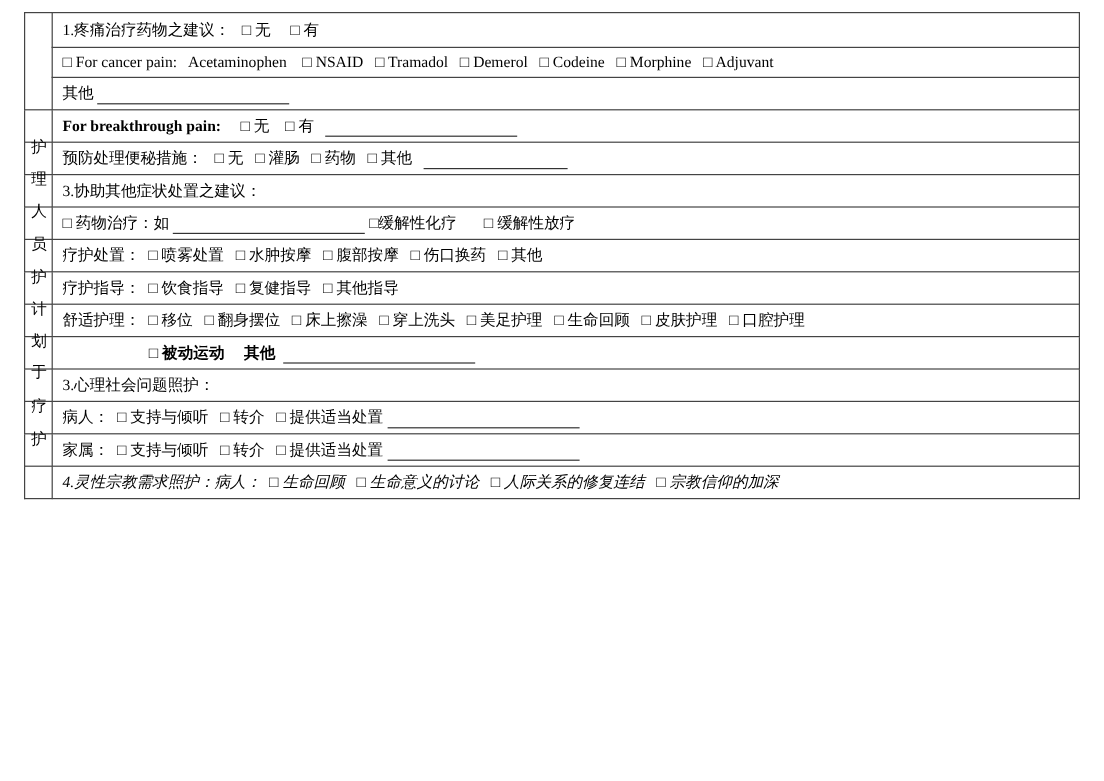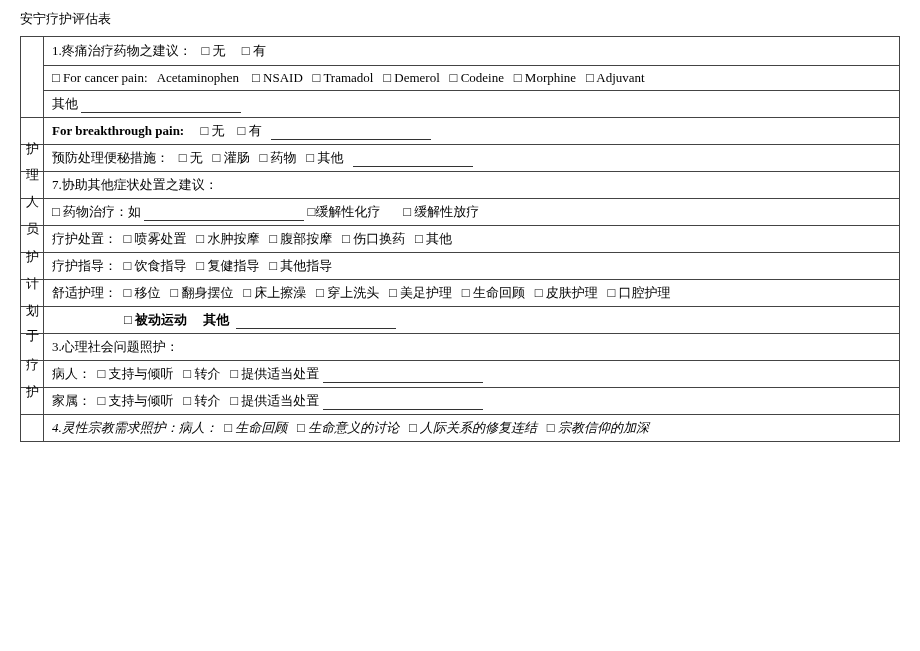--- a/index.html
+++ b/index.html
@@ -68,21 +68,20 @@
     }
 
     table.outer td {
       border: 1px solid #444;
     }
   </style>
 </head>
 <body>
 
 <div class="page-container">
-  <div class="page-title">安宁疗护评估表</div>
 
   <table class="outer">
     <tbody>
 
       <tr>
         <td rowspan="3" class="side-col" style="width:22px; border:1px solid #444;"></td>
         <td class="content-col" style="padding: 5px 8px;">
           <span>1.疼痛治疗药物之建议：</span>&nbsp;&nbsp;
           <span>□ 无</span>&nbsp;&nbsp;&nbsp;&nbsp;
           <span>□ 有</span>
@@ -125,21 +124,21 @@
           <span>□ 灌肠</span>&nbsp;&nbsp;
           <span>□ 药物</span>&nbsp;&nbsp;
           <span>□ 其他</span>&nbsp;&nbsp;
           <span class="underline-input"></span>
         </td>
       </tr>
 
       <tr>
         <td class="side-col" style="width:22px; text-align:center; font-size:13px;">人</td>
         <td class="content-col" style="padding: 4px 8px;">
-          <span>7.协助其他症状处置之建议：</span>
+          <span>3.协助其他症状处置之建议：</span>
         </td>
       </tr>
 
       <tr>
         <td class="side-col" style="width:22px; text-align:center; font-size:13px;">员</td>
         <td class="content-col" style="padding: 4px 8px;">
           <span>□ 药物治疗：如</span>
           <span class="underline-input underline-long"></span>
           <span>□缓解性化疗</span>&nbsp;&nbsp;&nbsp;&nbsp;&nbsp;&nbsp;
           <span>□ 缓解性放疗</span>

